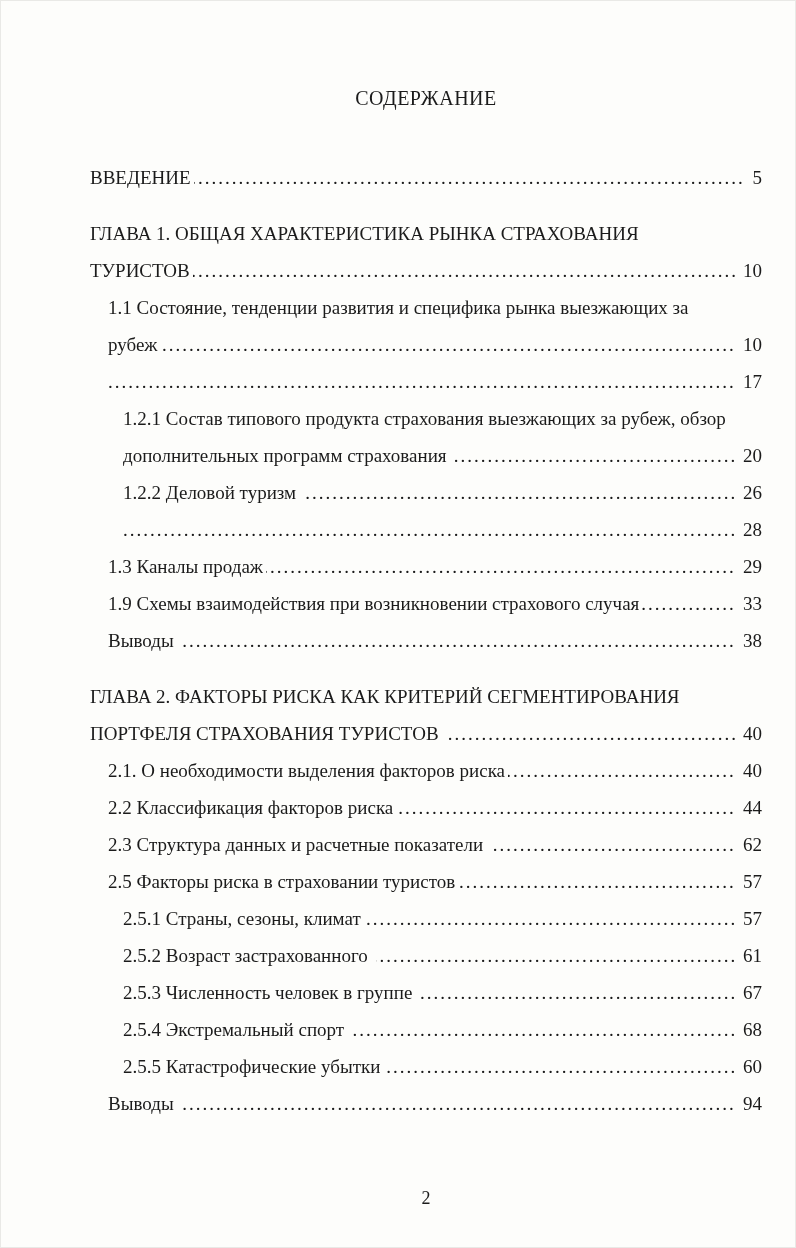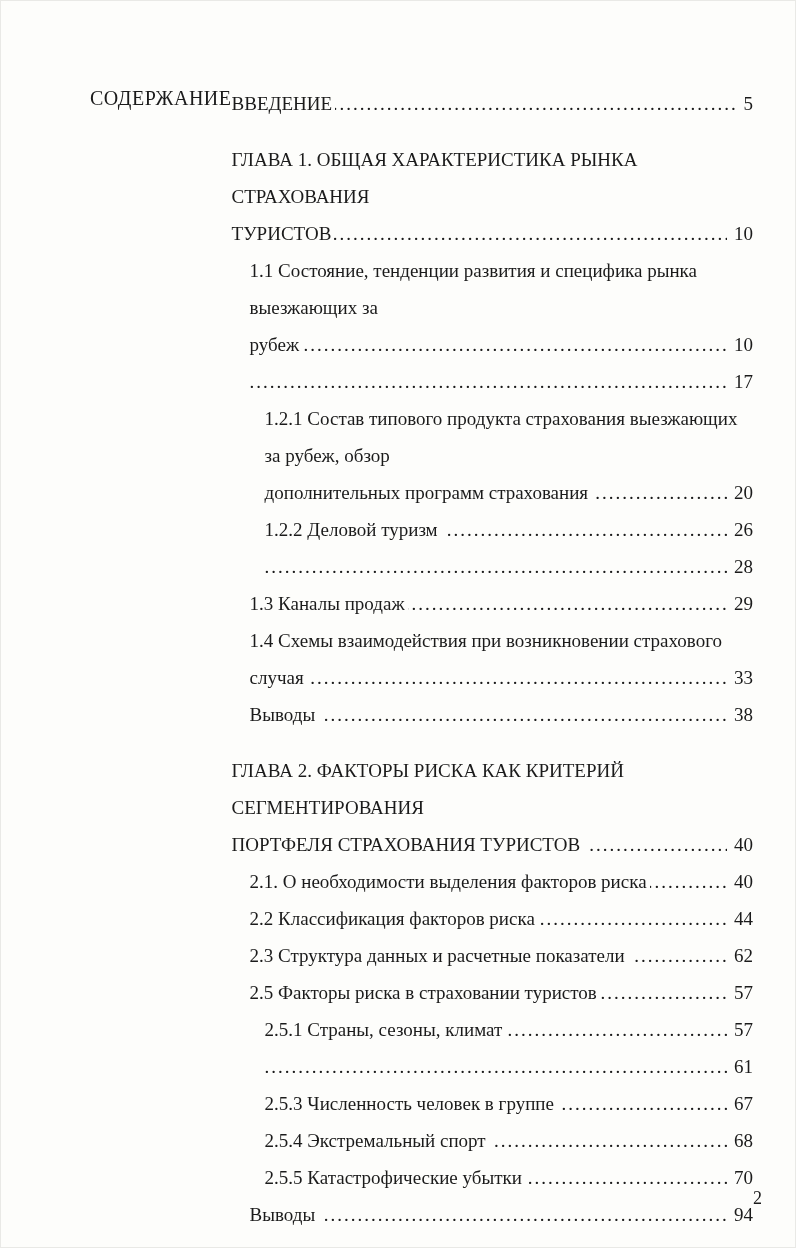--- a/index.html
+++ b/index.html
@@ -17,21 +17,21 @@
     width: 796px;
     height: 1248px;
     box-sizing: border-box;
     background: var(--paper);
     box-shadow: inset 0 0 0 1px #e9e9e6;
     color: var(--ink);
     font-family: "Liberation Serif", "DejaVu Serif", serif;
     font-size: 19px;
     padding: 85px 34px 38px 90px;
     display: flex;
-    flex-direction: row;
+    flex-direction: column;
     overflow: hidden;
   }
   .doc-title {
     text-align: center;
     font-size: 20px;
     font-weight: 400;
     letter-spacing: 0.5px;
     margin: 0 0 48px 0;
     line-height: 26px;
   }
@@ -135,21 +135,21 @@
   </div>
 
   <div class="toc-entry level-1">
     <span class="dots-layer">................................................................................................................................................................................................................................................</span>
     <span class="entry-text">1.3 Каналы продаж</span>
     <span class="page-num">29</span>
   </div>
 
   <div class="toc-entry level-1">
     <span class="dots-layer">................................................................................................................................................................................................................................................</span>
-    <span class="entry-text">1.4 Схемы взаимодействия при возникновении страхового случая</span>
+    <span class="entry-text">1.9 Схемы взаимодействия при возникновении страхового случая</span>
     <span class="page-num">33</span>
   </div>
 
   <div class="toc-entry level-1">
     <span class="dots-layer">................................................................................................................................................................................................................................................</span>
     <span class="entry-text">Выводы </span>
     <span class="page-num">38</span>
   </div>
 
   <div class="toc-entry level-0 space-before">
@@ -184,39 +184,40 @@
   </div>
 
   <div class="toc-entry level-2">
     <span class="dots-layer">................................................................................................................................................................................................................................................</span>
     <span class="entry-text">2.5.1 Страны, сезоны, климат</span>
     <span class="page-num">57</span>
   </div>
 
   <div class="toc-entry level-2">
     <span class="dots-layer">................................................................................................................................................................................................................................................</span>
+    <span class="entry-text">2.5.2 Возраст застрахованного </span>
     <span class="page-num">61</span>
   </div>
 
   <div class="toc-entry level-2">
     <span class="dots-layer">................................................................................................................................................................................................................................................</span>
     <span class="entry-text">2.5.3 Численность человек в группе </span>
     <span class="page-num">67</span>
   </div>
 
   <div class="toc-entry level-2">
     <span class="dots-layer">................................................................................................................................................................................................................................................</span>
     <span class="entry-text">2.5.4 Экстремальный спорт </span>
     <span class="page-num">68</span>
   </div>
 
   <div class="toc-entry level-2">
     <span class="dots-layer">................................................................................................................................................................................................................................................</span>
     <span class="entry-text">2.5.5 Катастрофические убытки</span>
-    <span class="page-num">70</span>
+    <span class="page-num">60</span>
   </div>
 
   <div class="toc-entry level-1">
     <span class="dots-layer">................................................................................................................................................................................................................................................</span>
     <span class="entry-text">Выводы </span>
     <span class="page-num">94</span>
   </div>
 </div>
 
   <div class="page-footer">2</div>

